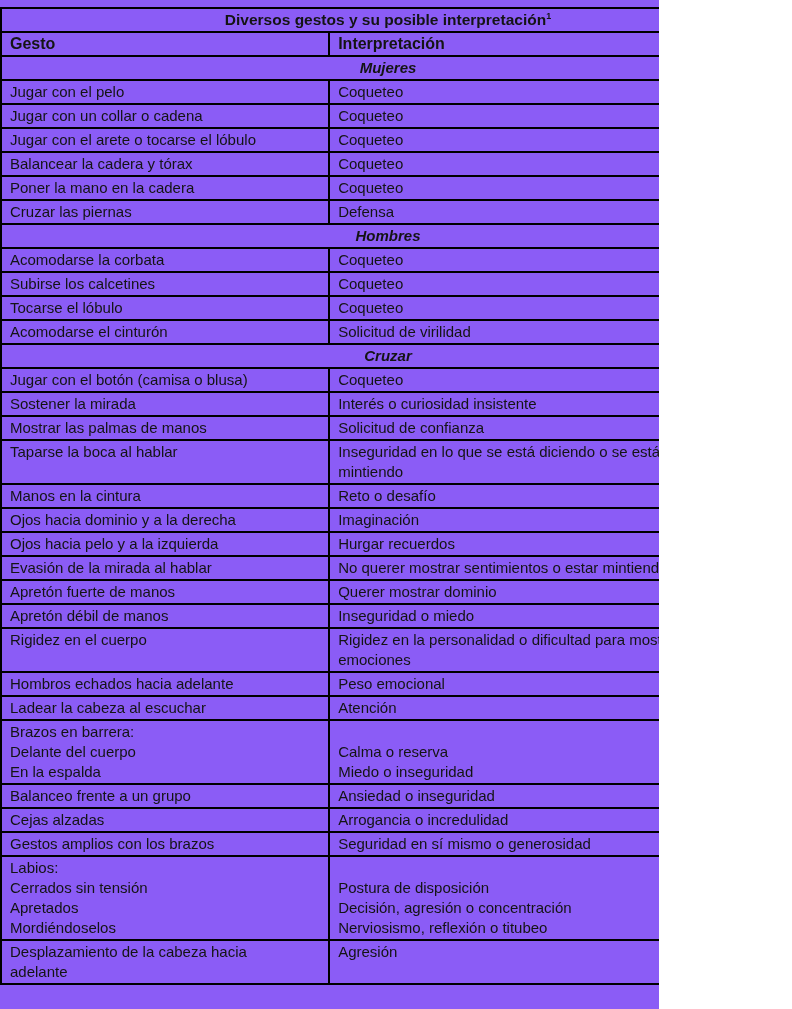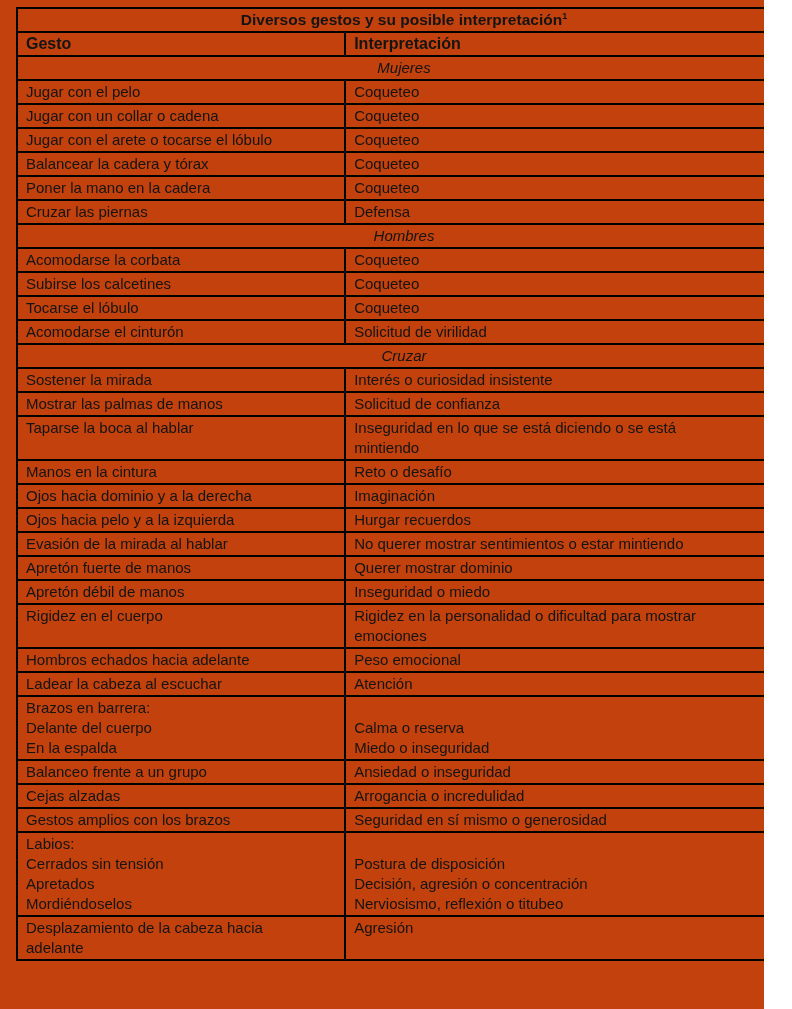--- a/index.html
+++ b/index.html
@@ -3,25 +3,25 @@
 <meta charset="utf-8">
 <style>
   html, body {
     margin: 0;
     padding: 0;
     background: #ffffff;
     font-family: "Liberation Sans", "DejaVu Sans", sans-serif;
     color: #141414;
   }
   .page {
-    width: 764px;
+    width: 659px;
     height: 1009px;
     box-sizing: border-box;
-    padding: 7px 16px;
-    background: #c2410c;
+    padding: 7px 0;
+    background: #8b5cf6;
     overflow: hidden;
   }
   table.gestures {
     width: 776px;
     border-collapse: collapse;
     table-layout: fixed;
     font-size: 15px;
     line-height: 20px;
   }
   table.gestures th,
@@ -41,21 +41,21 @@
     font-size: 9px;
     line-height: 0;
   }
   th.col-header {
     text-align: left;
     font-weight: bold;
     font-size: 16px;
   }
   td.section-cell {
     text-align: center;
-    font-weight: normal;
+    font-weight: bold;
     font-style: italic;
     border-bottom-width: 3px;
   }
   td.cell-gesto, td.cell-interp {
     text-align: left;
   }
 </style>
 </head>
 <body>
 
@@ -118,20 +118,24 @@
           <td class="cell-interp">Coqueteo</td>
         </tr>
         <tr>
           <td class="cell-gesto">Acomodarse el cinturón</td>
           <td class="cell-interp">Solicitud de virilidad</td>
         </tr>
         <tr>
           <td colspan="2" class="section-cell">Cruzar</td>
         </tr>
         <tr>
+          <td class="cell-gesto">Jugar con el botón (camisa o blusa)</td>
+          <td class="cell-interp">Coqueteo</td>
+        </tr>
+        <tr>
           <td class="cell-gesto">Sostener la mirada</td>
           <td class="cell-interp">Interés o curiosidad insistente</td>
         </tr>
         <tr>
           <td class="cell-gesto">Mostrar las palmas de manos</td>
           <td class="cell-interp">Solicitud de confianza</td>
         </tr>
         <tr>
           <td class="cell-gesto">Taparse la boca al hablar</td>
           <td class="cell-interp">Inseguridad en lo que se está diciendo o se está<br>mintiendo</td>

